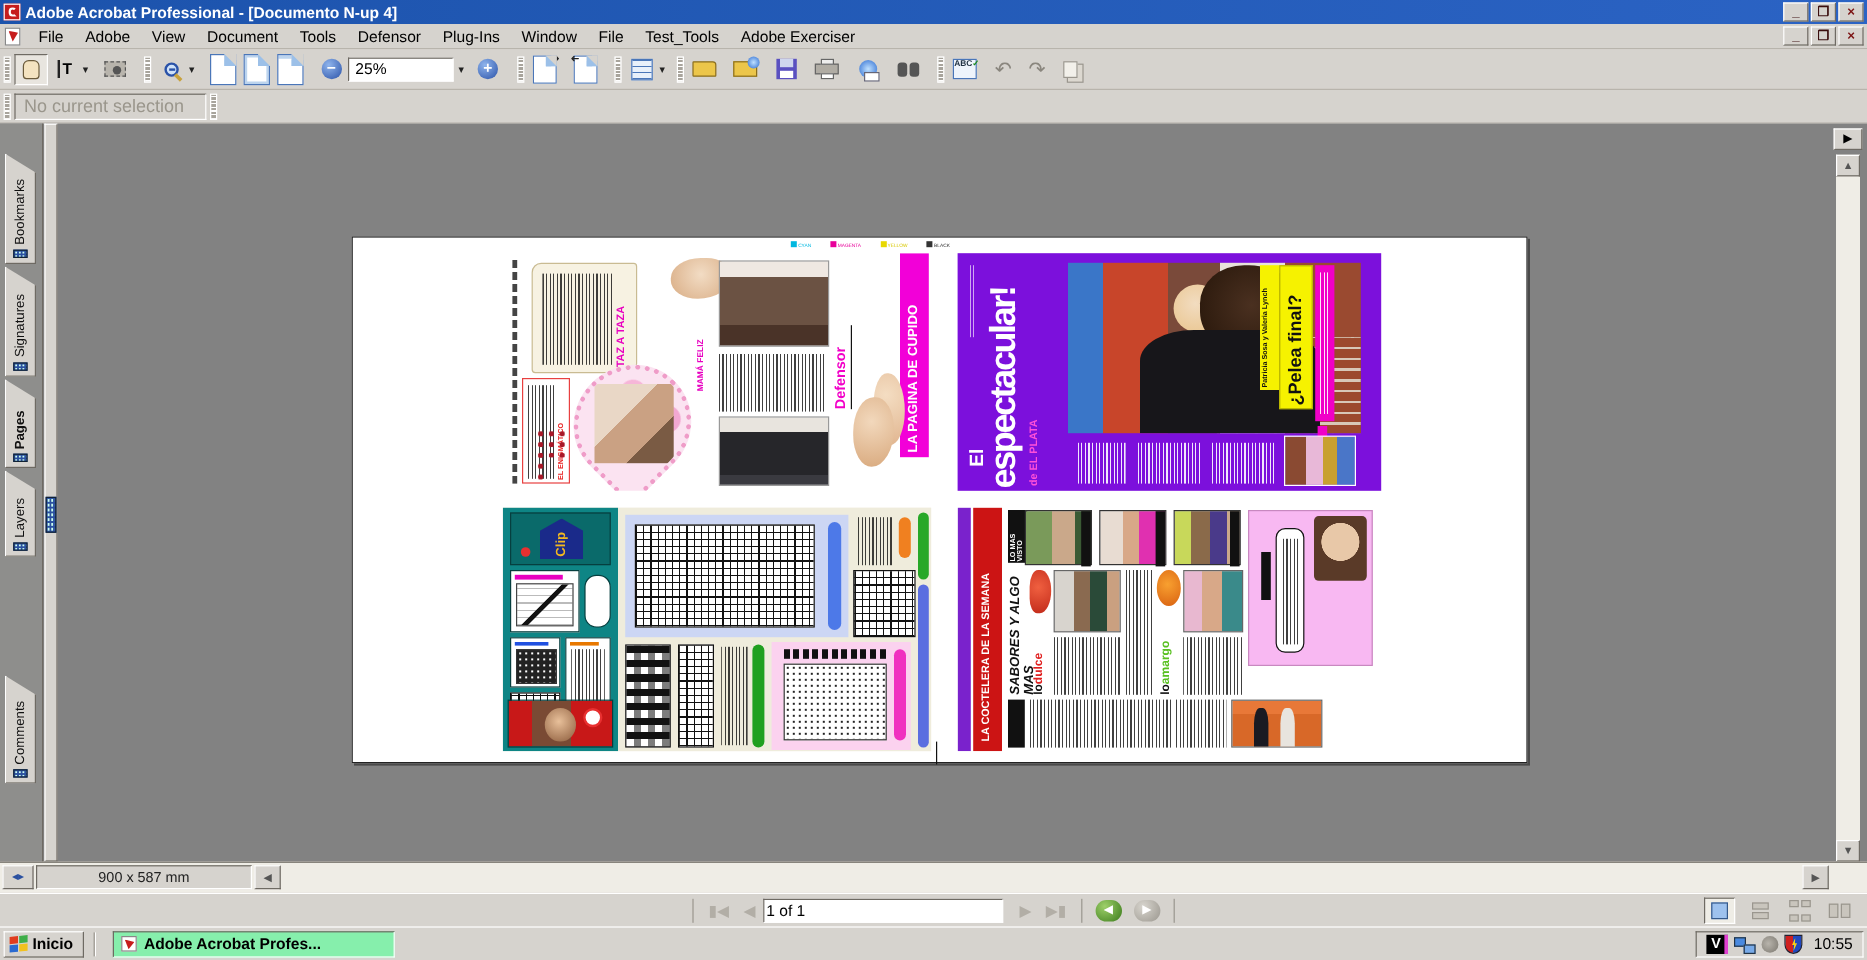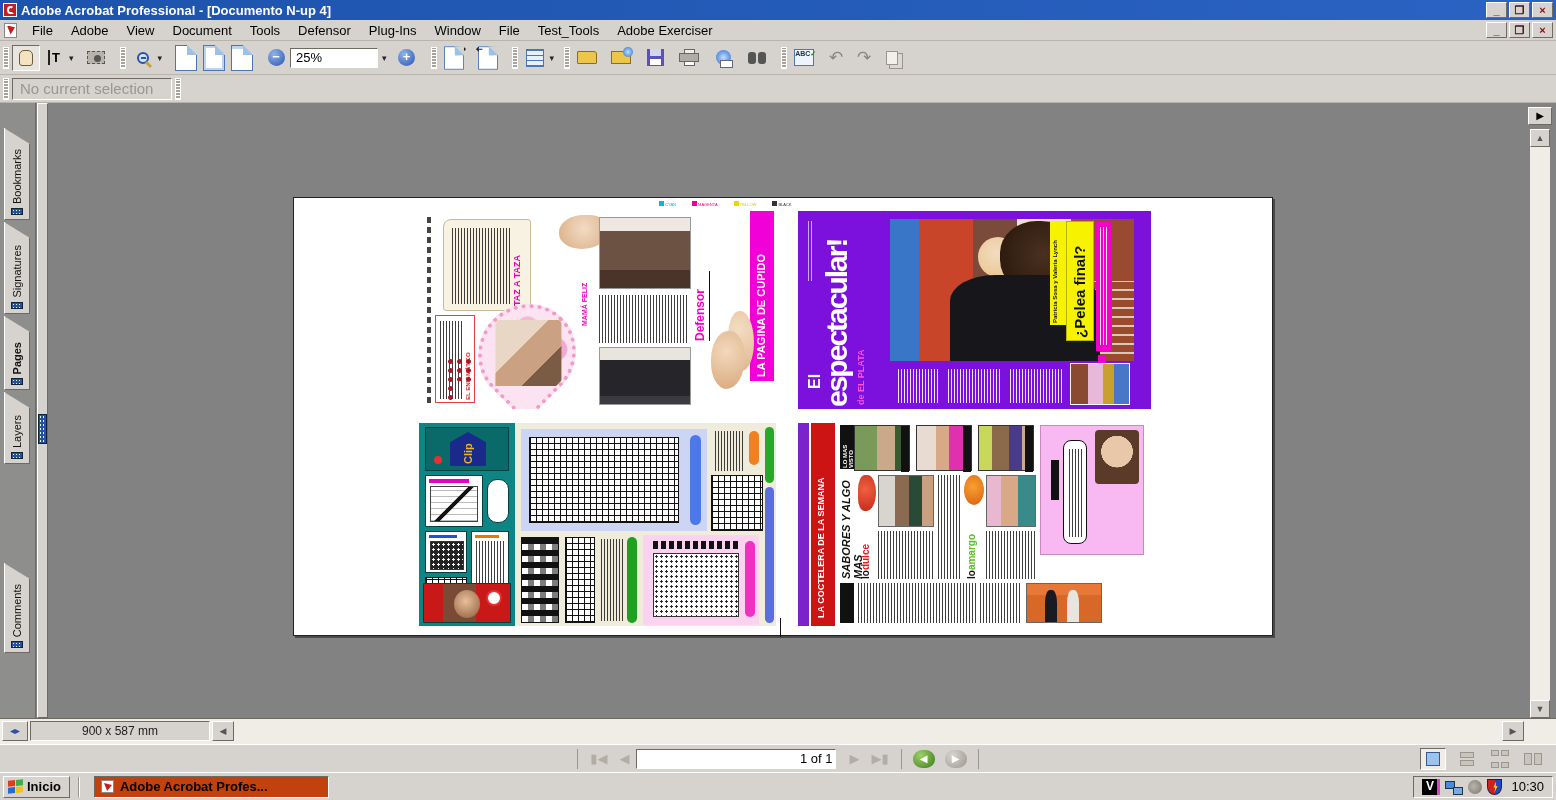--- a/index.html
+++ b/index.html
@@ -391,21 +391,21 @@
       <span style="font-size:12px;color:#222;">900 x 587 mm</span>
     </span>
     <span class="abs raised" style="left:212px;top:2px;width:22px;height:20px;text-align:center;font-size:9px;line-height:18px;color:#555;">◀</span>
     <span class="abs raised" style="left:1502px;top:2px;width:22px;height:20px;text-align:center;font-size:9px;line-height:18px;color:#555;">▶</span>
   </div>
 
   <div class="abs" style="left:0;top:744px;width:1556px;height:28px;background:#d6d3ce;border-top:1px solid #fff;display:flex;align-items:center;justify-content:center;">
     <span class="sep"></span>
     <span class="navarr">▮◀</span>
     <span class="navarr">◀</span>
-    <input class="sunken" style="width: 200px; height: 20px; background: rgb(255, 255, 255); font-size: 13px; text-align: right; border-width: 1px;" value="1 of 1">
+    <input class="sunken" style="width: 200px; height: 20px; background: rgb(255, 255, 255); font-size: 13px; text-align: left; border-width: 1px;" value="1 of 1">
     <span class="navarr" style="margin-left:14px;">▶</span>
     <span class="navarr">▶▮</span>
     <span class="sep"></span>
     <span style="width:22px;height:18px;border-radius:9px;background:radial-gradient(circle at 35% 30%,#9ed06a,#3a7a1a);color:#fff;font-size:10px;text-align:center;line-height:17px;margin:0 5px;">◀</span>
     <span style="width:22px;height:18px;border-radius:9px;background:radial-gradient(circle at 35% 30%,#d8d5ce,#9a968e);color:#fff;font-size:10px;text-align:center;line-height:17px;margin:0 5px;">▶</span>
     <span class="sep"></span>
 
     <span class="abs" style="right:10px;display:flex;align-items:center;">
       <span class="lay sunken" style="background:#efede6;">
           <span style="width:14px;height:14px;background:#9ec2ee;border:1px solid #35598a;"></span>
@@ -431,34 +431,34 @@
     <span class="raised" style="height:22px;display:flex;align-items:center;padding:0 8px 0 4px;">
       <span style="display:inline-grid;grid-template-columns:7px 7px;grid-gap:1px;transform:skewY(-6deg);margin-right:4px;">
           <span style="width:7px;height:6px;background:#e03c1e;"></span>
           <span style="width:7px;height:6px;background:#3fae49;"></span>
           <span style="width:7px;height:6px;background:#2a6ad0;"></span>
           <span style="width:7px;height:6px;background:#f2c11e;"></span>
         </span>
       <span style="font-weight:bold;font-size:13px;">Inicio</span>
     </span>
     <span style="width:2px;height:20px;border-left:1px solid #9a968e;border-right:1px solid #fff;margin:0 8px;"></span>
-    <span class="sunken" style="width:235px;height:22px;display:flex;align-items:center;padding:0 6px;background:#c2410c;margin-left:6px;">
+    <span class="sunken" style="width:235px;height:22px;display:flex;align-items:center;padding:0 6px;background:#86efac;margin-left:6px;">
       <span style="width:13px;height:13px;background:#fff;border:1px solid #888;position:relative;margin-right:6px;">
           <span class="abs" style="left:2px;top:2px;width:8px;height:8px;background:#c61d1d;clip-path:polygon(0 0,100% 25%,40% 100%);"></span>
         </span>
       <span style="font-size:13px;font-weight:bold;white-space:nowrap;overflow:hidden;">Adobe Acrobat Profes...</span>
     </span>
     <span style="flex:1"></span>
     <span class="sunken" style="height:22px;display:flex;align-items:center;padding:0 8px;">
       <span class="trayicon" style="background:#000;color:#fff;font-weight:bold;font-size:12px;text-align:center;line-height:15px;border-right:3px solid #e040d0;">V</span>
       <span class="trayicon">
           <span class="abs" style="left:0;top:2px;width:10px;height:8px;background:#4a8ae0;border:1px solid #234;"></span>
           <span class="abs" style="right:0;bottom:0;width:10px;height:8px;background:#78aae8;border:1px solid #234;"></span>
         </span>
       <span class="trayicon" style="background:radial-gradient(circle at 40% 45%,#b8b4ac,#7a766e);border-radius:50%;width:14px;height:14px;"></span>
       <span class="trayicon" style="width:15px;height:16px;background:linear-gradient(90deg,#d02020 0 50%,#2048c0 50%);border-radius:0 0 50% 50%;border:1px solid #223;">
           <span class="abs" style="left:4px;top:2px;width:6px;height:11px;background:#f8d018;clip-path:polygon(60% 0,15% 55%,45% 55%,35% 100%,85% 42%,55% 42%);"></span>
         </span>
-      <span style="font-size:13px;margin-left:4px;">10:30</span>
+      <span style="font-size:13px;margin-left:4px;">10:55</span>
     </span>
   </div>
 
 </div>
 
 </body></html>

